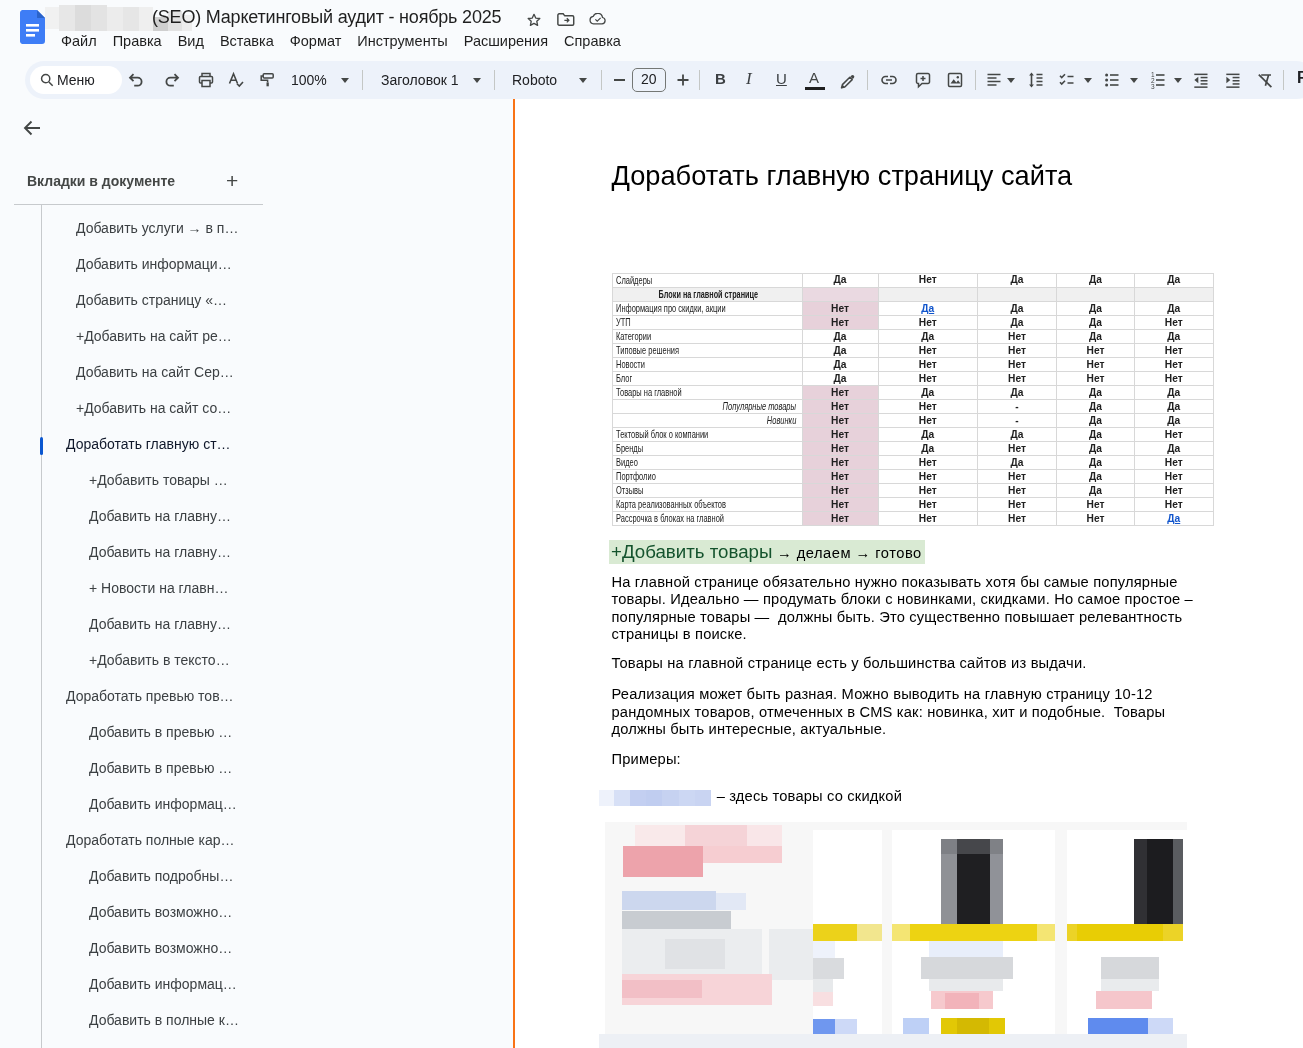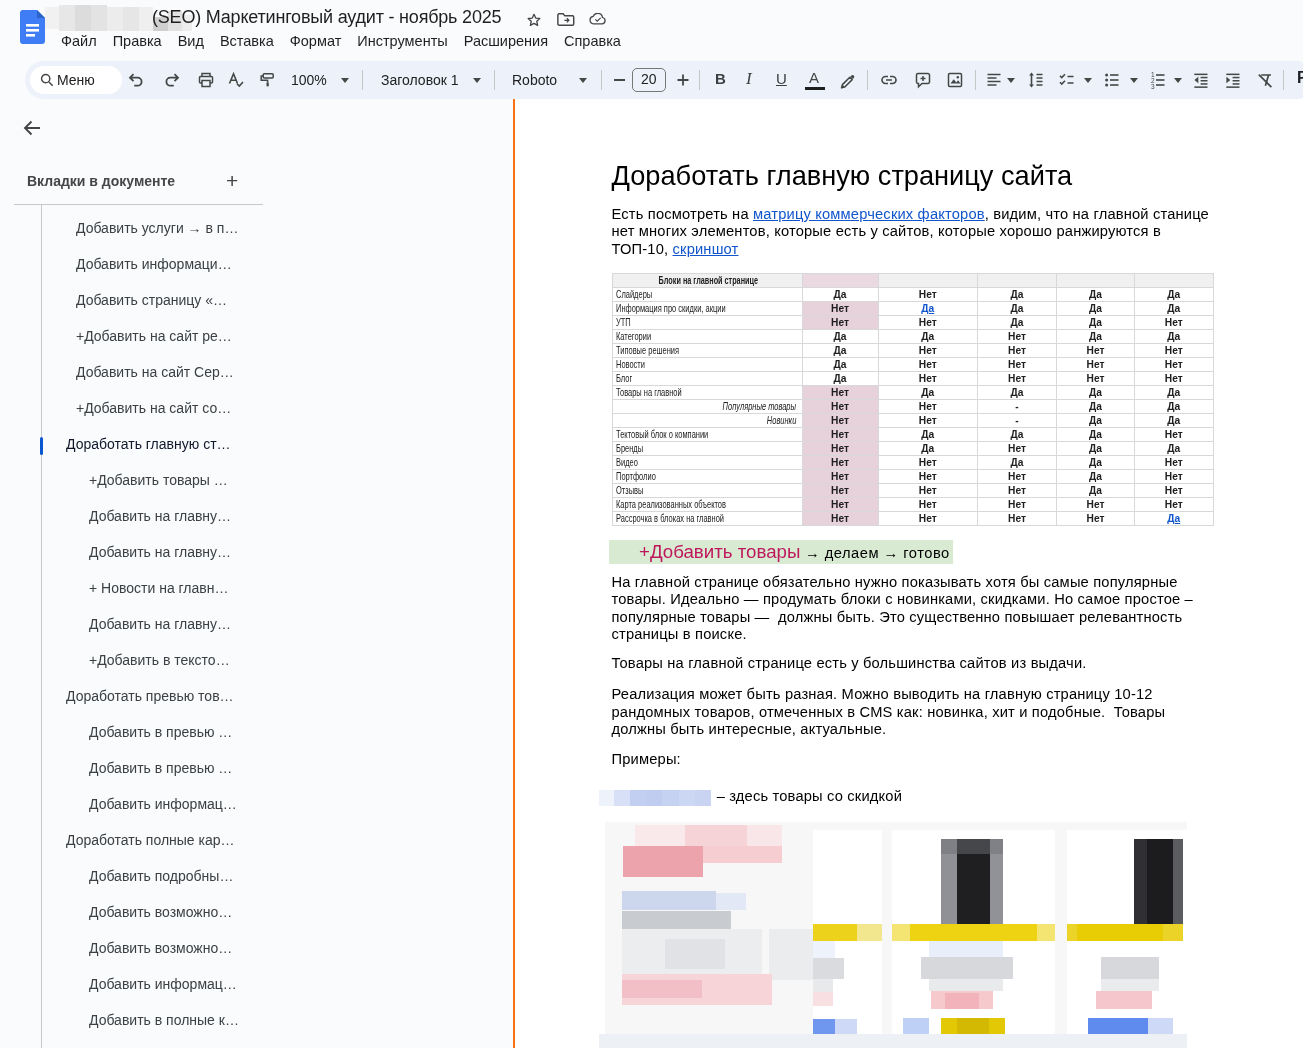--- a/index.html
+++ b/index.html
@@ -250,47 +250,46 @@
   <div class="tab" style="left:89px;top:877px;">Добавить информац…</div>
   <div class="tab" style="left:89px;top:913px;">Добавить в полные к…</div>
 </div>
 
 <div class="abs" id="doc" style="left:513px;top:99px;width:921px;height:949px;background:#ffffff;border-left:2px solid #f97316;">
   <style>
     .body-t { position:absolute; left:96.5px; font-size:14.7px; line-height:17.6px; color:#000; white-space:nowrap; letter-spacing:0.17px; }
     .lnk { color:#1155cc; text-decoration:underline; }
   </style>
   <div class="abs" style="left:96.5px;top:60px;font-size:27.2px;line-height:33px;color:#000;white-space:nowrap;">Доработать главную страницу сайта</div>
-  <div class="body-t" style="top:106.6px;">Есть посмотреть на <span class="lnk">матрицу коммерческих факторов</span>, видим, что на главной станице<br>нет многих элементов, которые есть у сайтов, которые хорошо ранжируются в<br>ТОП-10, <span class="lnk">скриншот</span></div>
 
   <table class="abs" style="left:96.5px;top:173.7px;width:601px;border-collapse:collapse;table-layout:fixed;font-size:10.5px;color:#1a1a1a;">
     <colgroup>
         <col style="width:190px">
         <col style="width:76px">
         <col style="width:99.5px">
         <col style="width:79px">
         <col style="width:78px">
         <col style="width:78.5px">
       </colgroup>
     <tbody id="tb">
+    <tr>
+          <td class="lb"><span class="cx">Слайдеры</span></td>
+          <td>Да</td>
+          <td>Нет</td>
+          <td>Да</td>
+          <td>Да</td>
+          <td>Да</td>
+        </tr>
     <tr style="height:14.5px;">
           <td class="lb" style="text-align:center;font-weight:700 !important;background:#f0f0f0;"><span class="cxc">Блоки на главной странице</span></td>
           <td style="background:#ead9e1;"></td>
           <td style="background:#f0f0f0;"></td>
           <td style="background:#f0f0f0;"></td>
           <td style="background:#f0f0f0;"></td>
           <td style="background:#f0f0f0;"></td>
-        </tr>
-    <tr>
-          <td class="lb"><span class="cx">Слайдеры</span></td>
-          <td>Да</td>
-          <td>Нет</td>
-          <td>Да</td>
-          <td>Да</td>
-          <td>Да</td>
         </tr>
     <tr>
           <td class="lb"><span class="cx">Информация про скидки, акции</span></td>
           <td class="pk">Нет</td>
           <td><span class="lnk2">Да</span></td>
           <td>Да</td>
           <td>Да</td>
           <td>Да</td>
         </tr>
     <tr>
@@ -421,21 +420,21 @@
     #tb td.lb { text-align:left; padding-left:3px; font-weight:400; }
     #tb td.pk { background:#e7d1da; }
     #tb td.it { font-style:italic; text-align:right; padding-right:5px; }
     .lnk2 { color:#1155cc; text-decoration:underline; }
     .cx { display:inline-block; transform:scaleX(0.68); transform-origin:0 50%; font-size:11px; }
     .cxr { display:inline-block; transform:scaleX(0.68); transform-origin:100% 50%; font-size:11px; }
     .cxc { display:inline-block; transform:scaleX(0.66); transform-origin:50% 50%; font-size:11px; }
   </style>
 
   <div class="abs" style="left:94px;top:440.5px;height:24px;background:#d9ead3;padding:0 3px 0 2px;white-space:nowrap;font-size:18.7px;line-height:24.5px;">
-    <span style="color:#be185d;margin-left:28px;">+Добавить товары</span><span style="font-size:14.7px;color:#000;letter-spacing:0.5px;"> → делаем → готово</span>
+    <span style="color:#14532d;">+Добавить товары</span><span style="font-size:14.7px;color:#000;letter-spacing:0.5px;"> → делаем → готово</span>
   </div>
 
   <div class="body-t" style="top:474.7px;">На главной странице обязательно нужно показывать хотя бы самые популярные<br>товары. Идеально — продумать блоки с новинками, скидками. Но самое простое –<br>популярные товары —&nbsp; должны быть. Это существенно повышает релевантность<br>страницы в поиске.</div>
   <div class="body-t" style="top:555.5px;">Товары на главной странице есть у большинства сайтов из выдачи.</div>
   <div class="body-t" style="top:587.1px;">Реализация может быть разная. Можно выводить на главную страницу 10-12<br>рандомных товаров, отмеченных в CMS как: новинка, хит и подобные.&nbsp; Товары<br>должны быть интересные, актуальные.</div>
   <div class="body-t" style="top:652.1px;">Примеры:</div>
 
   <div class="abs" style="left:84px;top:690.7px;height:16.5px;display:flex;">
     <div style="width:15px;background:#eef2fb;"></div>
       <div style="width:16px;background:#d7e0f6;"></div>

